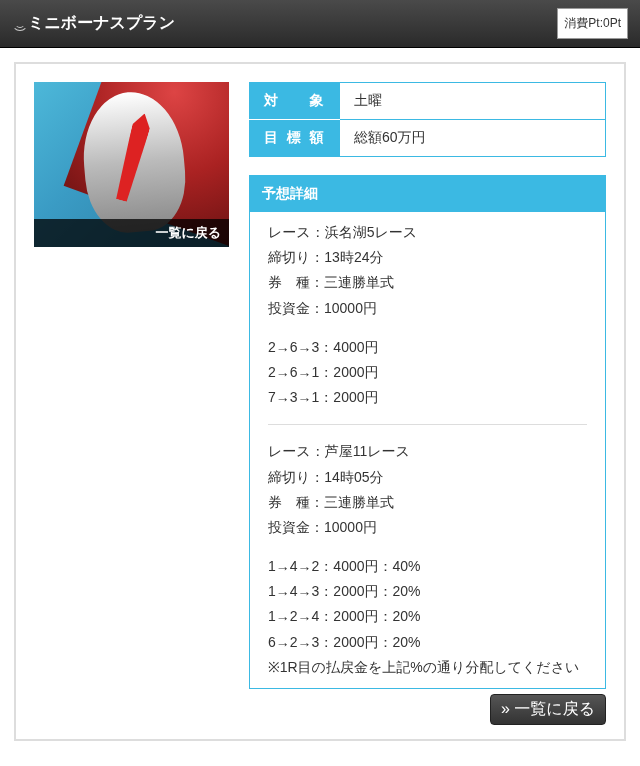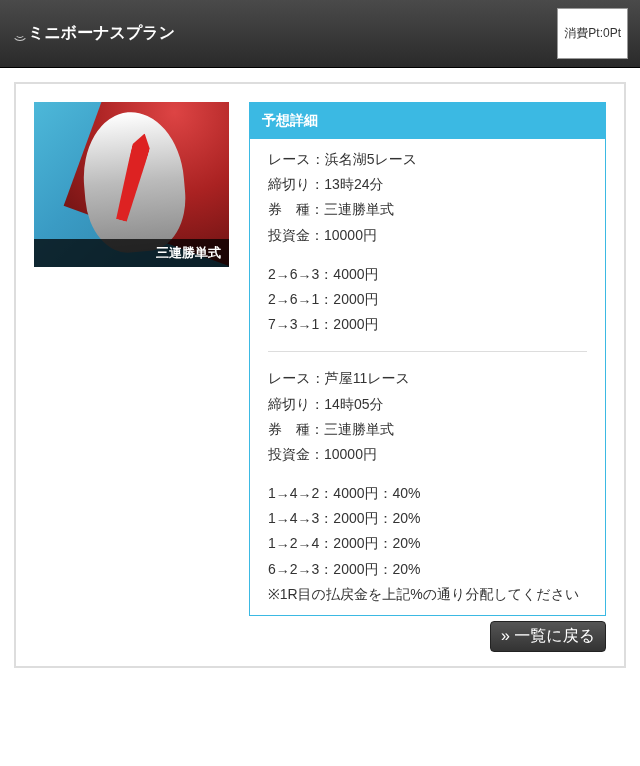--- a/index.html
+++ b/index.html
@@ -46,21 +46,21 @@
       top: -1px; left: 0;
       border-bottom-color: transparent;
       border-left-color: transparent;
       border-right-color: transparent;
       transform: rotate(180deg);
     }
     .header-title { font-size: 16px; font-weight: bold; }
     .pt-badge {
       background: #fff;
       color: #333;
-      padding: 16px 6px;
+      padding: 6px 6px;
       border: 1px solid #999;
       font-size: 12px;
     }
     .outer-wrap { padding: 14px; }
     .content {
       border: 2px solid #ddd;
       padding: 0;
       display: flex;
       gap: 20px;
       align-items: flex-start;
@@ -162,25 +162,37 @@
   <span class="pt-badge">消費Pt:0Pt</span>
 </div>
 
 <div class="outer-wrap">
   <div class="content">
     <div class="left-col">
       <div class="thumb">
         <div class="thumb-shape1"></div>
         <div class="thumb-shape2"></div>
         <div class="thumb-shape3"></div>
-        <div class="thumb-label">三連勝単式</div>
+        <div class="thumb-label">一覧に戻る</div>
       </div>
     </div>
 
     <div class="right-col">
+      <table class="info-table">
+        <tbody>
+            <tr>
+          <th>対　象</th>
+          <td>土曜</td>
+        </tr>
+        <tr>
+          <th>目標額</th>
+          <td>総額60万円</td>
+        </tr>
+      </tbody>
+        </table>
 
       <div class="detail-box">
         <div class="detail-head">予想詳細</div>
         <div class="detail-body">
 
           <div class="detail-block">
             <div>レース：浜名湖5レース</div>
             <div>締切り：13時24分</div>
             <div>券　種：三連勝単式</div>
             <div>投資金：10000円</div>

